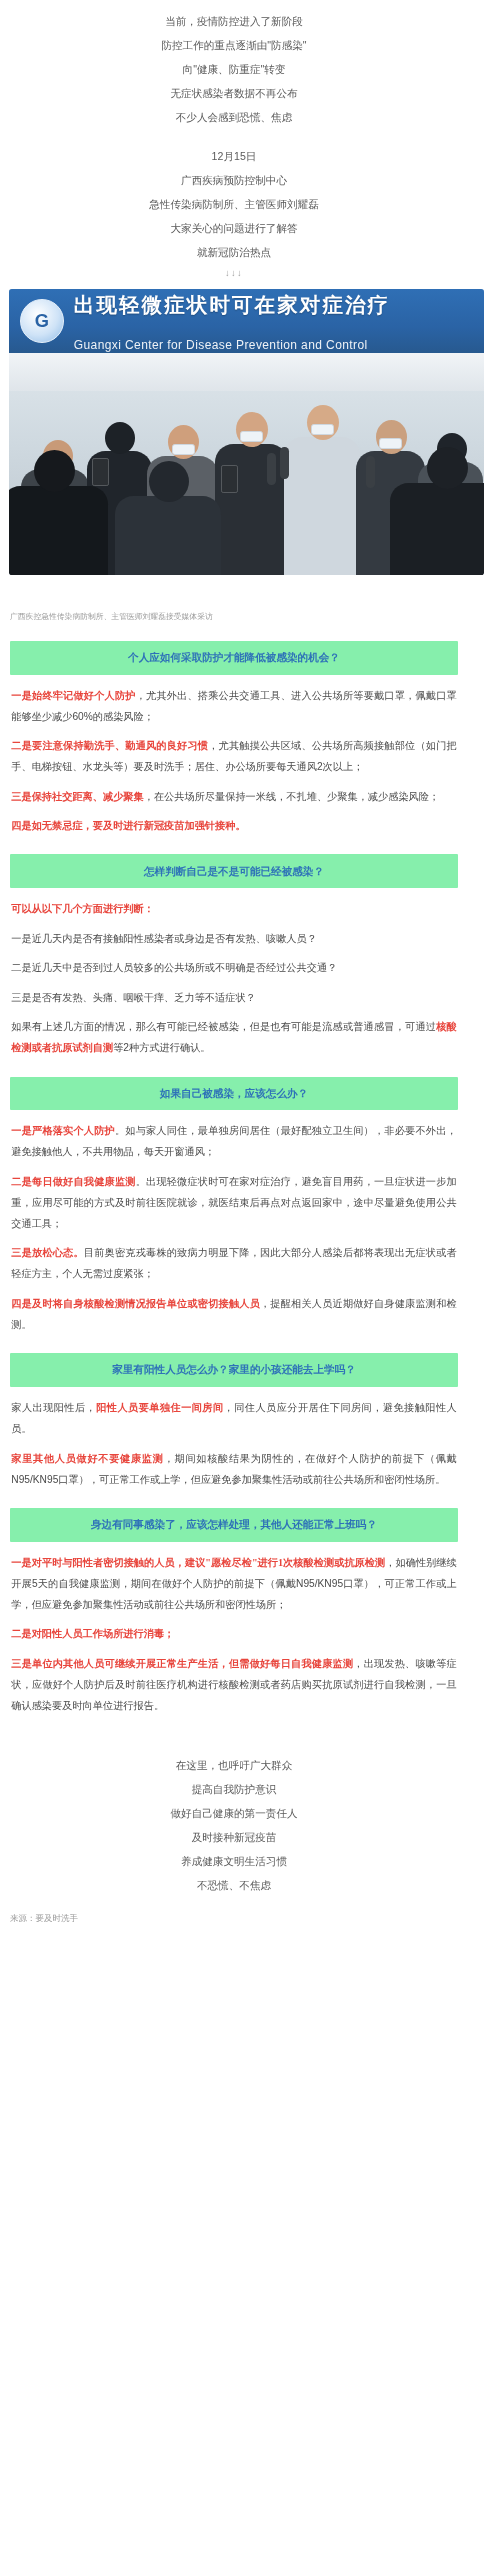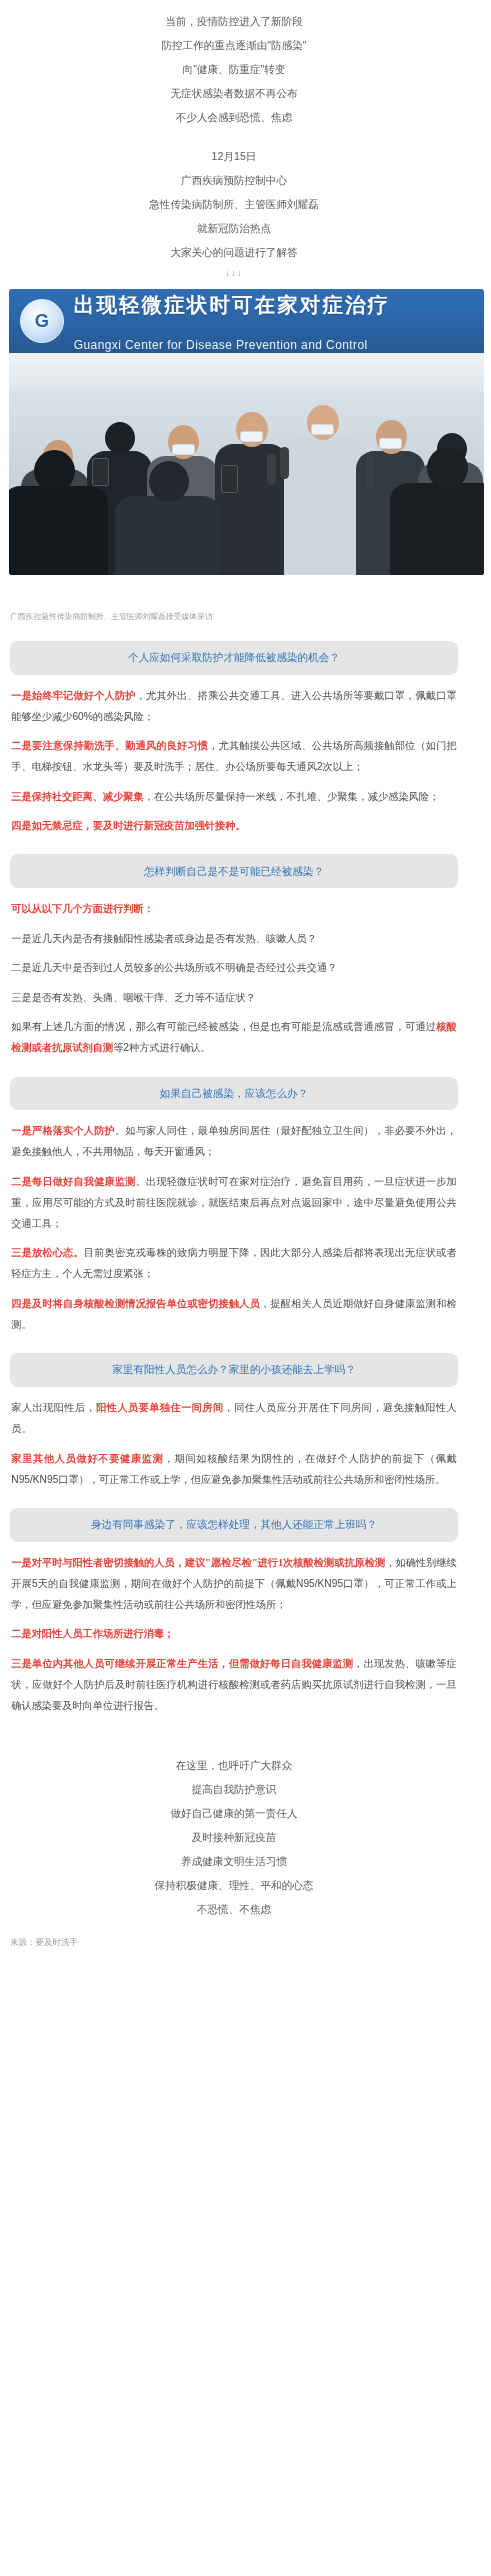--- a/index.html
+++ b/index.html
@@ -91,26 +91,26 @@
     position:absolute; width:9.2px; height:32px; border-radius:4.2px;
     background:#3a3f44;
   }
   .caption {
     font-size: 7.8px; color: #9b9b9b; padding: 4.2px 10px 0 10px; margin-top: 32px;
   }
 
   
   .pill {
     margin: 18.3px 10px 10px 10px;
-    background: #e5e5e5;
-    border-radius: 8px;
+    background: #86efac;
+    border-radius: 1px;
     text-align: center;
     color: #2e72b8;
     font-size: 10.6px;
-    font-weight: normal;
+    font-weight: bold;
     padding: 9.2px 12.7px;
     line-height: 15.5px;
   }
 
   
   .para {
     font-size: 10.2px;
     line-height: 21px;
     color: #4a4a4a;
     padding: 0 11.3px;
@@ -142,22 +142,22 @@
   <div class="intro">
     <span class="ln">当前，疫情防控进入了新阶段</span>
     <span class="ln">防控工作的重点逐渐由"防感染"</span>
     <span class="ln">向"健康、防重症"转变</span>
     <span class="ln">无症状感染者数据不再公布</span>
     <span class="ln">不少人会感到恐慌、焦虑</span>
     <div class="gap"></div>
     <span class="ln">12月15日</span>
     <span class="ln">广西疾病预防控制中心</span>
     <span class="ln">急性传染病防制所、主管医师刘耀磊</span>
+    <span class="ln">大家关心的问题进行了解答</span>
     <span class="ln">就新冠防治热点</span>
-    <span class="ln">大家关心的问题进行了解答</span>
   </div>
   <div class="arrows">↓↓↓</div>
 
   <div class="hero-wrap">
     <div class="hero">
       <div class="room"></div>
       <div class="wallstripe"></div>
 
       <div class="banner">
         <div class="logo">G</div>
@@ -279,19 +279,18 @@
   </div>
 
   <div class="spacer-lg"></div>
 
   <div class="closing">
     <div>在这里，也呼吁广大群众</div>
     <div>提高自我防护意识</div>
     <div>做好自己健康的第一责任人</div>
     <div>及时接种新冠疫苗</div>
     <div>养成健康文明生活习惯</div>
-    <div>保持积极健康、理性、平和的心态</div>
     <div>不恐慌、不焦虑</div>
   </div>
 
   <div class="source">来源：要及时洗手</div>
 </div>
 
 
 </body></html>

